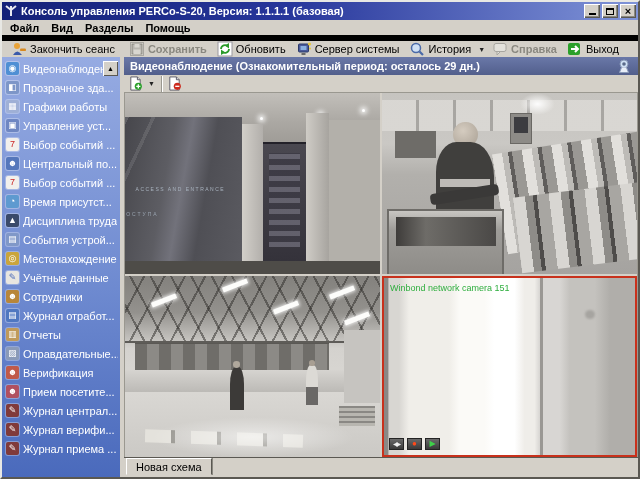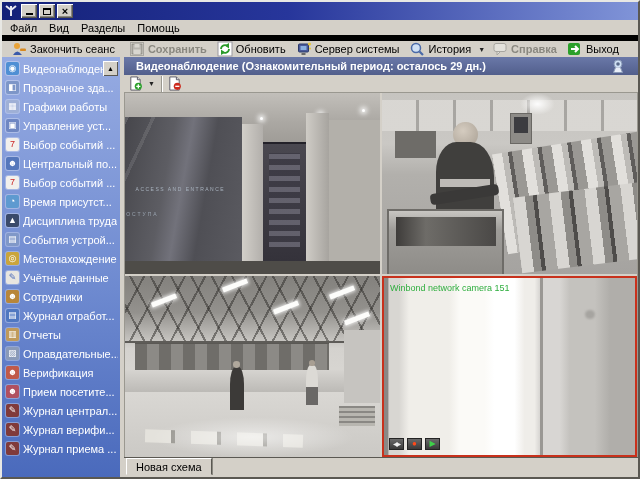--- a/index.html
+++ b/index.html
@@ -23,21 +23,21 @@
   .win-btn {
     width:16px; height:14px; background:#d4d0c8; display:flex; align-items:center; justify-content:center;
     box-shadow: inset 1px 1px 0 #fff, inset -1px -1px 0 #5a5852, inset -2px -2px 0 #8a8880; cursor:pointer;
   }
   .g-min { width:7px; height:2px; background:#000; margin-top:6px; }
   .g-max { width:8px; height:7px; border:1px solid #000; border-top-width:2px; }
   .g-close { font-size:11px; font-weight:bold; line-height:10px; color:#000; }
 
   
   .menubar { height:15px; flex:none; display:flex; align-items:center; padding-left:2px; }
-  .menu-item { padding:0 6px; cursor:default; }
+  .menu-item { padding:0 6px; cursor:default;font-weight:bold; }
 
   
   .toolbar { height:22px; flex:none; display:flex; align-items:center; padding:0 4px; border-top:6px solid #000000; }
   .tb-item { display:flex; align-items:center; gap:3px; padding:1px 5px; white-space:nowrap; cursor:pointer; }
   .tb-item.disabled { color:#8a8880; cursor:default;font-weight:bold; }
   .tb-sep { width:1px; height:16px; background:#9a9890; box-shadow:1px 0 0 #fff; margin:0 2px; }
   .dd-arrow { font-size:7px; color:#222; padding:0 2px; cursor:pointer; }
   .tb-exit { margin-left:auto; margin-right:32px; }
 
   
@@ -53,21 +53,21 @@
     justify-content:center; font-size:9px; line-height:13px; box-shadow:0 0 0 1px rgba(255,255,255,.3);
     text-shadow:none; }
   .sb-label { overflow:hidden; }
   .sb-scroll { position:absolute; right:2px; top:2px; width:15px; height:15px; background:#d4d0c8;
     color:#000; font-size:7px; display:flex; align-items:center; justify-content:center;
     box-shadow: inset 1px 1px 0 #fff, inset -1px -1px 0 #5a5852; cursor:pointer; }
 
   .splitter { width:4px; flex:none; background:#d4d0c8; cursor:ew-resize; }
 
   .main { flex:1; display:flex; flex-direction:column; min-width:0; }
-  .sec-header { height:18px; flex:none; display:flex; align-items:center; padding:0 12px;
+  .sec-header { height:18px; flex:none; display:flex; align-items:center; padding:0 6px;
     background:linear-gradient(180deg,#6a78a8,#525f8c); color:#fff; font-weight:bold; }
   .sec-header .sec-title { flex:1; white-space:nowrap; overflow:hidden; }
 
   .vtoolbar { height:17px; flex:none; display:flex; align-items:center; gap:2px; padding:0 3px; }
   .vt-btn { display:flex; align-items:center; padding:0 1px; cursor:pointer; }
 
   .grid { flex:1; min-height:0; display:grid; grid-template-columns:1fr 1fr; grid-template-rows:1fr 1fr;
     gap:2px; background:#d4d0c8; border:1px solid #9a9890; border-bottom:none; }
   .cam { position:relative; overflow:hidden; background:#9a9a9a; cursor:pointer; }
 
@@ -181,20 +181,21 @@
 </style>
 </head>
 <body>
 
 <div class="window">
 
   <div class="titlebar">
     <svg class="app-ico" viewBox="0 0 14 14">
       <path d="M7 2 v10 M7 6 L2 2 M7 6 l5 -4" stroke="#e8e8f0" stroke-width="2" fill="none"></path>
     </svg>
+    <div class="t-text">Консоль управления PERCo-S-20, Версия: 1.1.1.1 (базовая)</div>
     <div class="win-btns">
       <div class="win-btn">
           <span class="g-min"></span>
         </div>
       <div class="win-btn">
           <span class="g-max"></span>
         </div>
       <div class="win-btn">
           <span class="g-close">×</span>
         </div>

